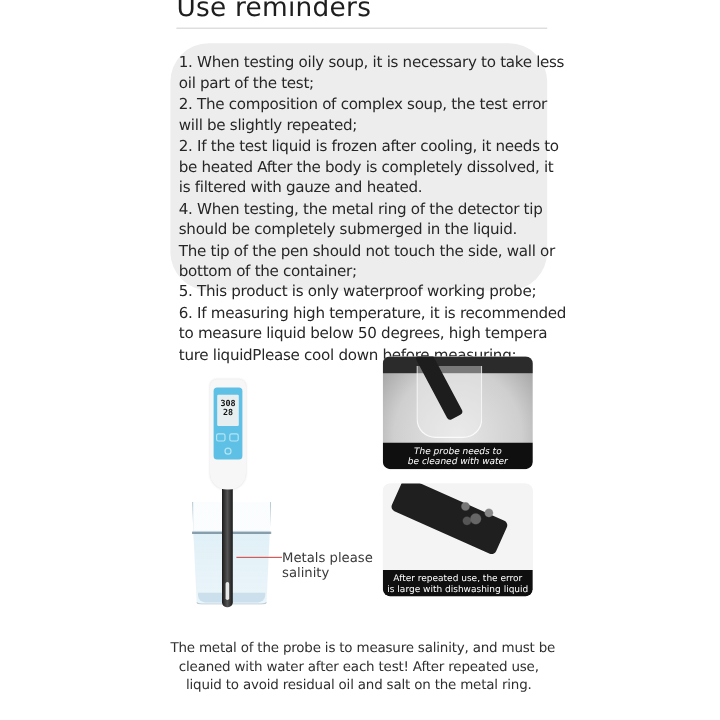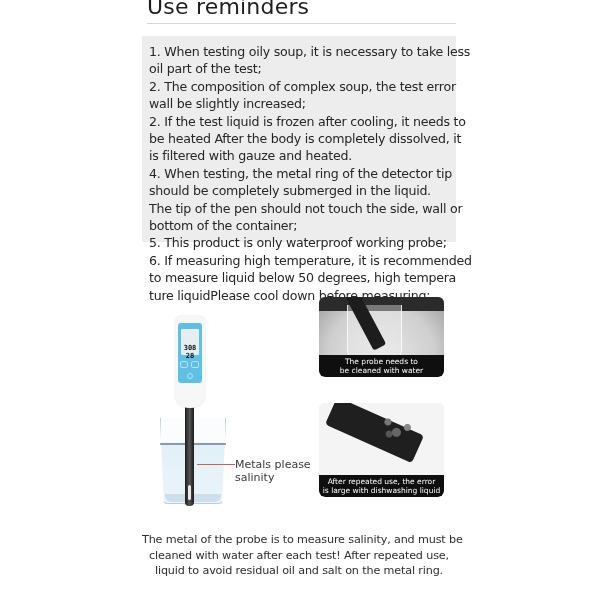--- a/index.html
+++ b/index.html
@@ -2,42 +2,42 @@
 <html><head>
 <meta charset="utf-8">
 <style>
   * { box-sizing: border-box; margin: 0; padding: 0; }
   html, body { width: 600px; height: 600px; background: #ffffff; overflow: hidden; }
   body { font-family: "DejaVu Sans", "Liberation Sans", sans-serif; color: #2a2a2a; position: relative; }
 
   .title { position: absolute; left: 147px; top: -6px; font-size: 22px; font-weight: 400; color: #1e1e1e; letter-spacing: 0.2px; }
   .title-rule { position: absolute; left: 147px; top: 23px; width: 309px; height: 1px; background: #d6d6d6; }
 
-  .reminder-box { position: absolute; left: 142px; top: 36px; width: 314px; height: 206px; background: #ededed; padding: 7px 6px 0 7px; }
+  .reminder-box { position: absolute; left: 142px; top: 36px; width: 314px; height: 206px; background: #ededed; padding: 7px 6px 0 7px; border-radius: 32px; }
   .reminder-list { list-style: none; }
   .reminder-line { font-size: 12.6px; line-height: 17.4px; color: #262626; white-space: nowrap; letter-spacing: -0.25px; }
 
   
   .product-figure { position: absolute; left: 145px; top: 310px; width: 170px; height: 200px; }
   .meter-body { position: absolute; left: 30px; top: 6px; width: 30px; height: 92px; background: #f7f7f7; border-radius: 6px 6px 14px 14px; box-shadow: 0 0 2px rgba(0,0,0,0.15); }
   .meter-screen-panel { position: absolute; left: 3px; top: 7px; width: 24px; height: 60px; background: #5fc0e6; border-radius: 3px; }
-  .meter-lcd { position: absolute; left: 3px; top: 6px; width: 18px; height: 26px; background: #e7eef0; border-radius: 1px; font-family: "DejaVu Sans Mono", monospace; font-size: 7px; line-height: 8px; color: #111; text-align: center; padding-top: 15px; font-weight: bold; }
+  .meter-lcd { position: absolute; left: 3px; top: 6px; width: 18px; height: 26px; background: #e7eef0; border-radius: 1px; font-family: "DejaVu Sans Mono", monospace; font-size: 7px; line-height: 8px; color: #111; text-align: center; padding-top: 3px; font-weight: bold; }
   .meter-btn { position: absolute; width: 8px; height: 7px; border: 1px solid #b7e4f5; border-radius: 2px; }
   .meter-power { position: absolute; left: 9px; top: 50px; width: 6px; height: 6px; border-radius: 50%; border: 1px solid #b7e4f5; }
   .probe-rod { position: absolute; left: 40px; top: 96px; width: 9px; height: 100px; background: linear-gradient(90deg,#1a1a1a,#555,#1a1a1a); border-radius: 0 0 4px 4px; }
   .probe-tip { position: absolute; left: 43px; top: 175px; width: 3px; height: 15px; background: #e8e8e8; border-radius: 2px; }
   .glass { position: absolute; left: 15px; top: 108px; width: 66px; height: 86px; border: 1px solid rgba(160,185,200,0.7); border-top: none; border-radius: 0 0 8px 8px; background: linear-gradient(180deg, rgba(240,248,252,0.3) 0%, rgba(240,248,252,0.3) 28%, rgba(200,228,240,0.55) 30%, rgba(215,235,245,0.5) 100%); clip-path: polygon(0 0, 100% 0, 94% 100%, 6% 100%); }
   .water-line { position: absolute; left: 15px; top: 133px; width: 66px; height: 2px; background: rgba(60,90,110,0.55); }
   .glass-base { position: absolute; left: 20px; top: 184px; width: 56px; height: 8px; background: rgba(190,215,230,0.7); border-radius: 0 0 6px 6px; }
   .callout-line { position: absolute; left: 52px; top: 154px; width: 38px; height: 1px; background: #d25b5b; }
   .callout-label { position: absolute; left: 90px; top: 148px; font-size: 11px; line-height: 13px; color: #3a3a3a; }
 
   
   .photo-card { position: absolute; left: 319px; width: 125px; border-radius: 6px; overflow: hidden; background: #f2f2f2; }
-  .photo-card.top { top: 297px; height: 80px; }
+  .photo-card.top { top: 297px; height: 94px; font-style: italic; }
   .photo-card.bottom { top: 403px; height: 94px; }
   .photo-scene-top { position: absolute; inset: 0; background: radial-gradient(ellipse at 50% 70%, #e6e6e6 0%, #cfcfcf 60%, #9a9a9a 100%); }
   .photo-dark-top { position: absolute; left: 0; top: 0; width: 125px; height: 14px; background: #2b2b2b; }
   .beaker { position: absolute; left: 28px; top: 8px; width: 55px; height: 60px; border: 1px solid rgba(255,255,255,0.8); border-top: none; border-radius: 0 0 16px 16px; background: rgba(240,240,240,0.4); }
   .probe-dark-top { position: absolute; left: 40px; top: -6px; width: 14px; height: 60px; background: #1d1d1d; transform: rotate(-28deg); border-radius: 3px; }
   .photo-scene-bottom { position: absolute; inset: 0; background: #f4f4f4; }
   .probe-dark-bottom { position: absolute; left: 8px; top: 12px; width: 95px; height: 30px; background: #1f1f1f; transform: rotate(24deg); border-radius: 4px; }
   .bubbles { position: absolute; left: 55px; top: 10px; width: 40px; height: 30px; transform: rotate(24deg); background: radial-gradient(circle at 30% 40%, #777 0 3px, transparent 4px), radial-gradient(circle at 60% 60%, #666 0 4px, transparent 5px), radial-gradient(circle at 80% 30%, #888 0 3px, transparent 4px), radial-gradient(circle at 45% 75%, #555 0 3px, transparent 4px); }
   .caption-bar { position: absolute; left: 0; bottom: 0; width: 100%; height: 22px; background: #0f0f0f; border-radius: 0 0 6px 6px; color: #ffffff; font-size: 7.5px; line-height: 9px; text-align: center; padding-top: 2px; }
 
@@ -48,21 +48,21 @@
 <body>
 
 <div class="title">Use reminders</div>
 <div class="title-rule"></div>
 
 <div class="reminder-box">
   <ul class="reminder-list">
     <li class="reminder-line">1. When testing oily soup, it is necessary to take less</li>
     <li class="reminder-line">oil part of the test;</li>
     <li class="reminder-line">2. The composition of complex soup, the test error</li>
-    <li class="reminder-line">wall be slightly increased;</li>
+    <li class="reminder-line">will be slightly repeated;</li>
     <li class="reminder-line">2. If the test liquid is frozen after cooling, it needs to</li>
     <li class="reminder-line">be heated After the body is completely dissolved, it</li>
     <li class="reminder-line">is filtered with gauze and heated.</li>
     <li class="reminder-line">4. When testing, the metal ring of the detector tip</li>
     <li class="reminder-line">should be completely submerged in the liquid.</li>
     <li class="reminder-line">The tip of the pen should not touch the side, wall or</li>
     <li class="reminder-line">bottom of the container;</li>
     <li class="reminder-line">5. This product is only waterproof working probe;</li>
     <li class="reminder-line">6. If measuring high temperature, it is recommended</li>
     <li class="reminder-line">to measure liquid below 50 degrees, high tempera</li>

